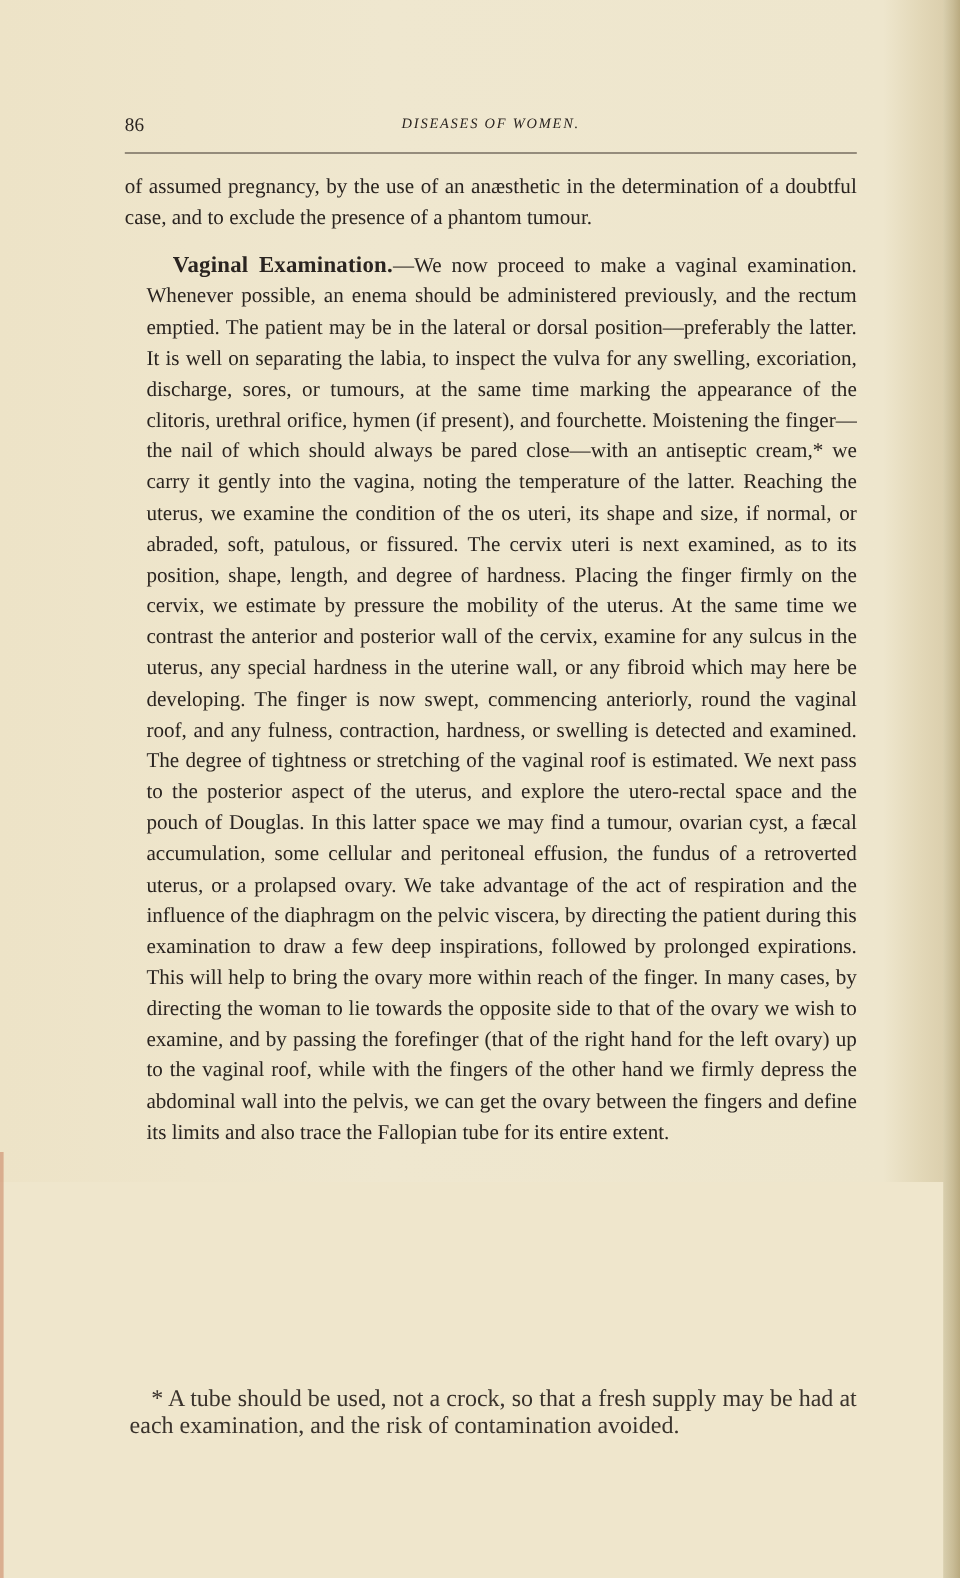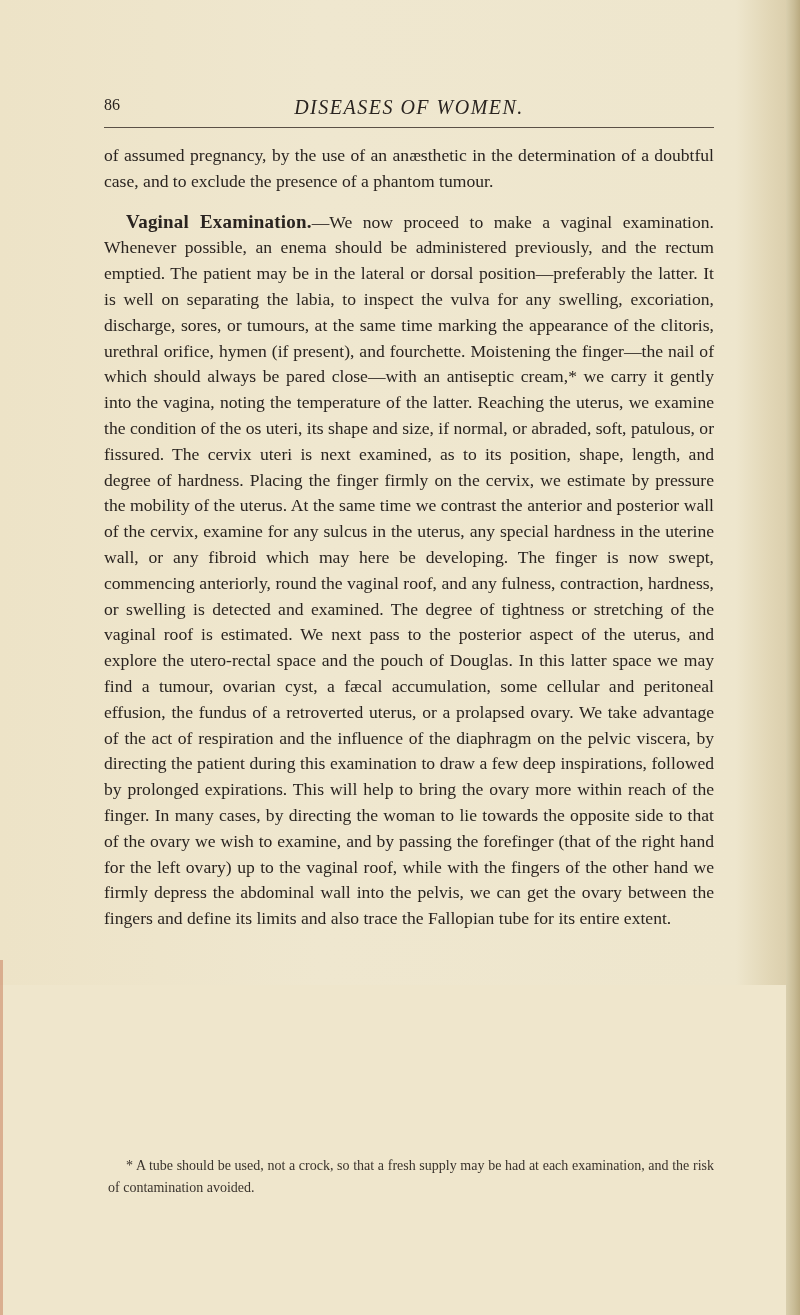--- a/index.html
+++ b/index.html
@@ -20,39 +20,39 @@
   .left-edge {
     position: absolute; left: 0; top: 960px; width: 3px; height: 355px;
     background: #c9825e; opacity: 0.55;
   }
   .running-head {
     position: absolute; top: 96px; left: 104px; width: 610px; height: 22px;
   }
   .page-num { position: absolute; left: 0; top: 0; font-size: 16px; }
   .book-title {
     position: absolute; left: 0; right: 0; top: 0; text-align: center;
-    font-style: italic; font-size: 20px; letter-spacing: 1.5px;
+    font-style: italic; font-size: 12px; letter-spacing: 1.5px;
   }
   .rule {
     position: absolute; top: 127px; left: 104px; width: 610px; height: 1px;
     background: #5a5046;
   }
   .text-block {
     position: absolute; left: 104px; width: 610px; top: 143px;
     font-size: 17.6px; line-height: 25.8px; text-align: justify;
   }
   .text-block p { margin: 0; }
   .cont { margin-bottom: 14px !important; }
-  .section p.body { text-indent: 22px; }
+  .section p.body { text-indent: 22px; margin-left: 18px; }
   .heading {
     font-weight: bold; font-size: 19px; letter-spacing: 0.2px;
   }
   .footnote {
     position: absolute; left: 108px; width: 606px; top: 1155px;
-    font-size: 14px; line-height: 22px; text-align: justify; color: #3a332c;
+    font-size: 20px; line-height: 22px; text-align: justify; color: #3a332c;
   }
   .footnote p { margin: 0; text-indent: 18px; }
 </style>
 </head>
 <body>
 
 <div class="page">
   <div class="left-edge"></div>
   <div class="edge"></div>
 

